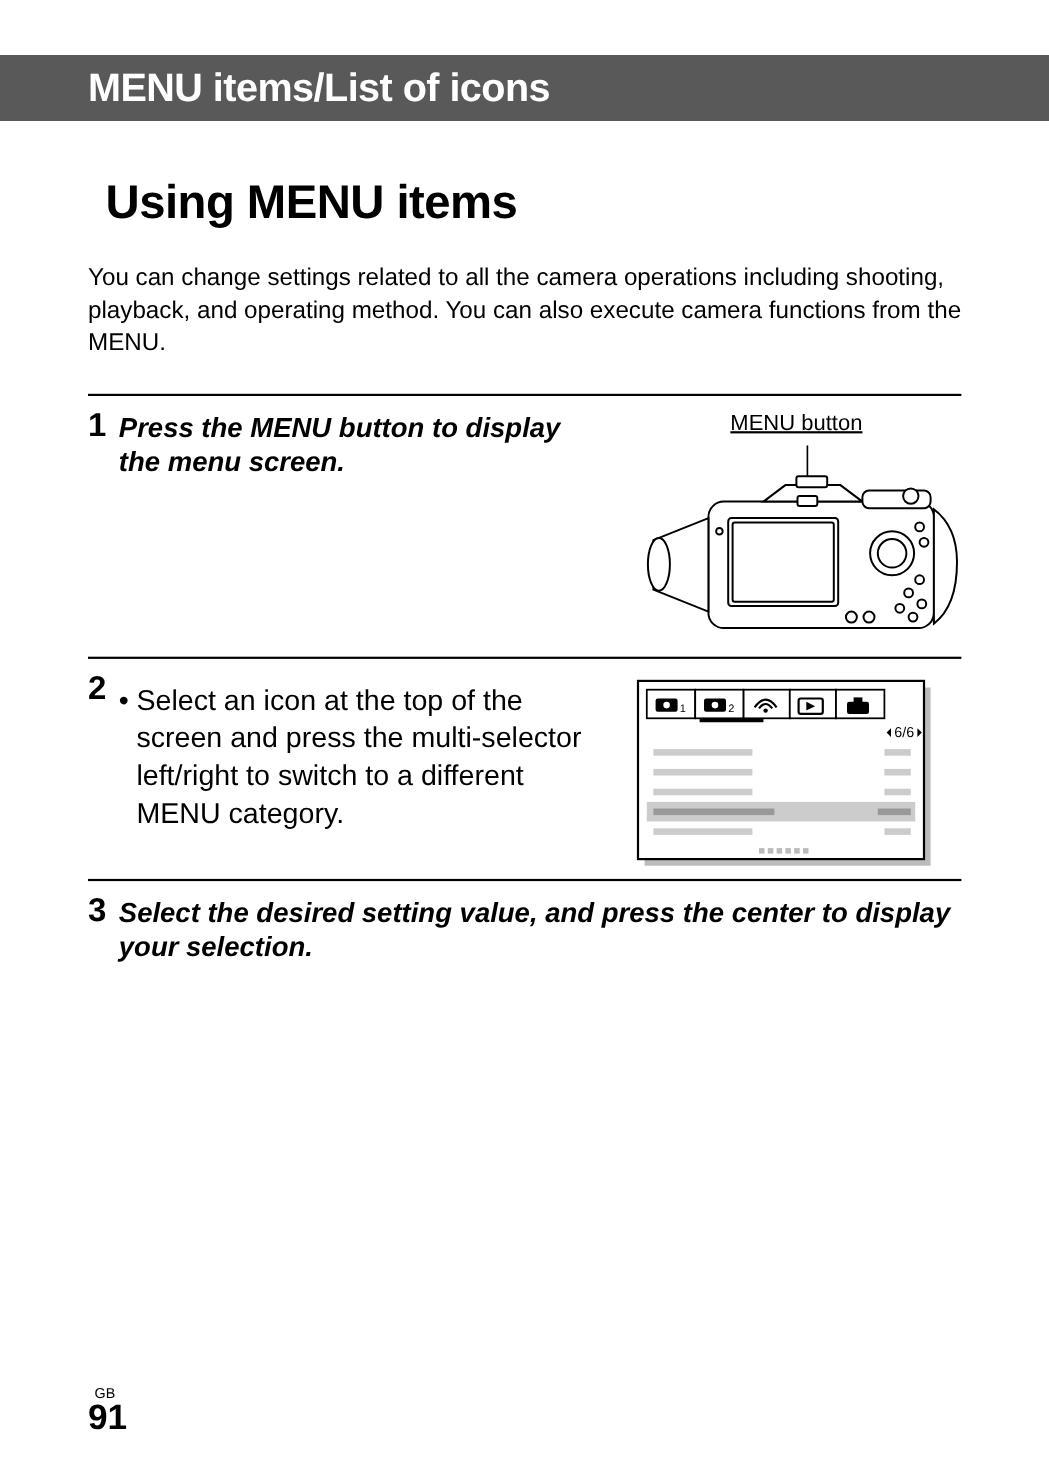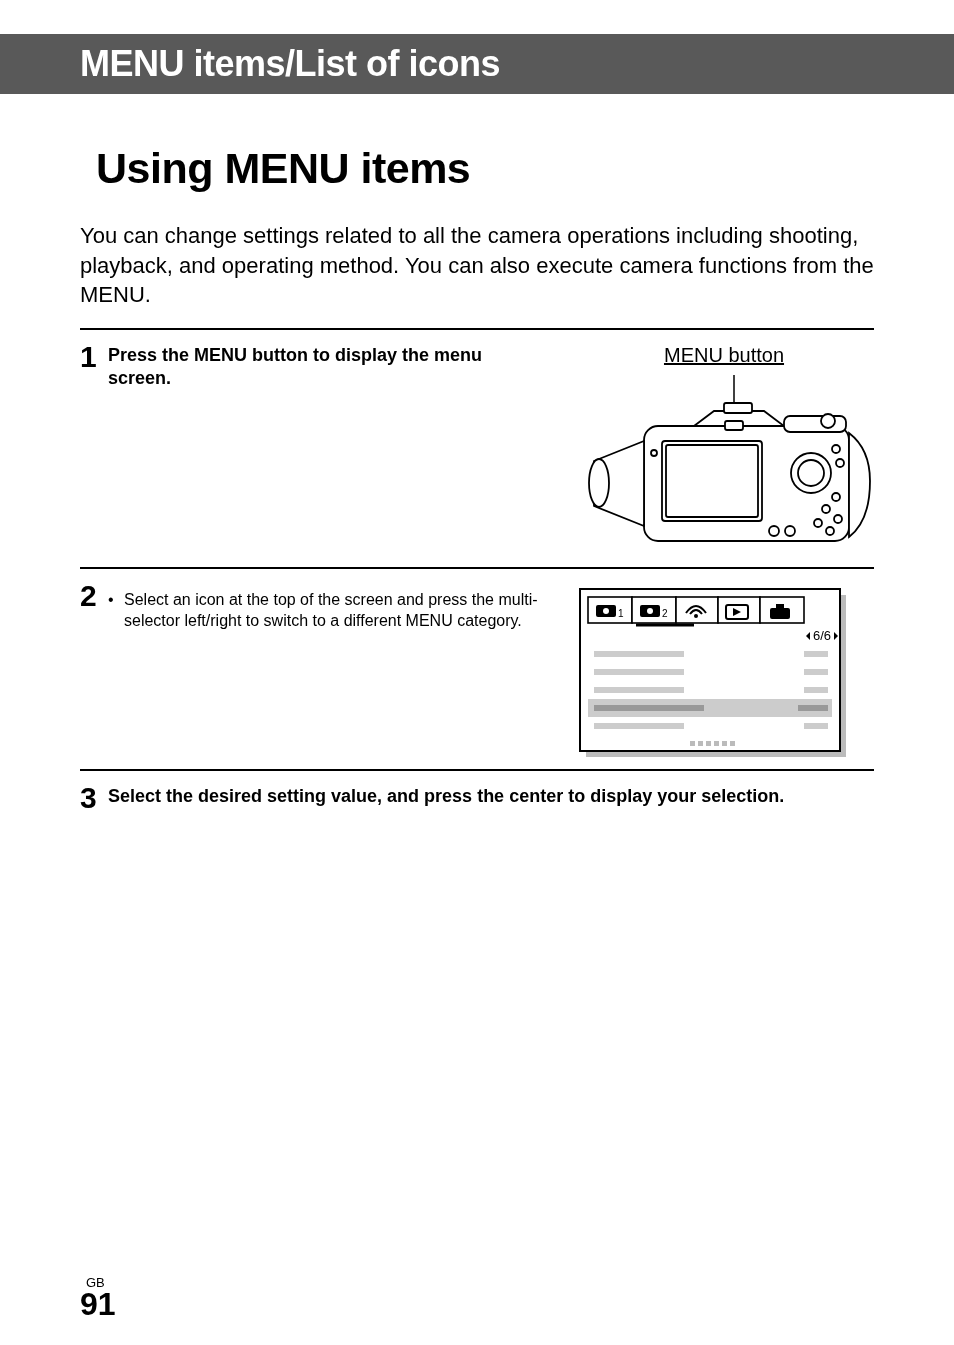--- a/index.html
+++ b/index.html
@@ -1,33 +1,33 @@
 <!DOCTYPE html>
 <html><head>
 <meta charset="utf-8">
 <style>
   * { margin: 0; padding: 0; box-sizing: border-box; }
   html, body { background: #fff; font-family: Arial, Helvetica, sans-serif; color: #000; }
-  .page { width: 954px; height: 1345px; position: relative; padding: 34px 80px 0 80px; border-radius: 31px; }
+  .page { width: 954px; height: 1345px; position: relative; padding: 50px 80px 0 80px; border-radius: 31px; }
   .header-bar { background: #595959; color: #fff; height: 60px; margin: 0 -80px 0 -80px; padding-left: 80px; display: flex; align-items: center; }
   .header-bar h1 { font-size: 36px; font-weight: 700; letter-spacing: -0.5px; }
   .section-title { font-size: 43px; font-weight: 700; margin-top: 50px; margin-bottom: 28px; letter-spacing: -0.5px; margin-left: 16px; }
-  .intro { font-size: 22px; line-height: 1.35; margin-bottom: 18px; }
+  .intro { font-size: 22px; line-height: 1.35; margin-bottom: 32px; }
   .step-block { border-top: 2px solid #000; padding-top: 14px; margin-top: 6px; }
   .step-block:last-of-type { border-bottom: 2px solid #000; padding-bottom: 14px; margin-bottom: 20px; }
   .step-row { display: flex; gap: 24px; }
   .step-text { flex: 1; position: relative; padding-left: 28px; }
   .step-num { position: absolute; left: 0; top: -4px; font-size: 30px; font-weight: 700; }
-  .step-heading { font-size: 18px; font-weight: 700; line-height: 1.25; }
+  .step-heading { font-size: 25px; font-weight: 700; line-height: 1.25; font-style: italic; }
   .bullet-list { list-style: none; padding-left: 0; margin-top: 6px; }
-  .bullet-item { font-size: 16px; line-height: 1.32; position: relative; padding-left: 16px; }
+  .bullet-item { font-size: 26px; line-height: 1.32; position: relative; padding-left: 16px; }
   .bullet-item::before { content: "•"; position: absolute; left: 0; top: 0; }
   .step-figure { width: 300px; flex-shrink: 0; text-decoration: underline; }
   .fig-caption { font-size: 20px; text-align: center; margin-bottom: 4px; }
-  .page-num { position: absolute; bottom: 22px; left: 80px; margin-top: 46px; }
+  .page-num { position: absolute; bottom: 38px; left: 80px; margin-top: 46px; }
   .page-num .gb { font-size: 13px; display: block; margin-bottom: -4px; padding-left: 6px; }
   .page-num .num { font-size: 32px; font-weight: 700; }
   svg { display: block; }
 </style>
 </head>
 <body>
 
 <div class="page">
 
   <div class="header-bar">

